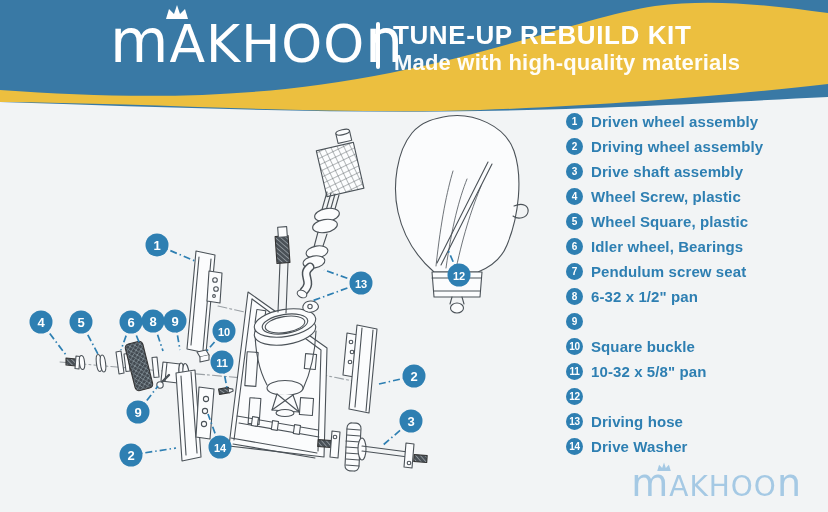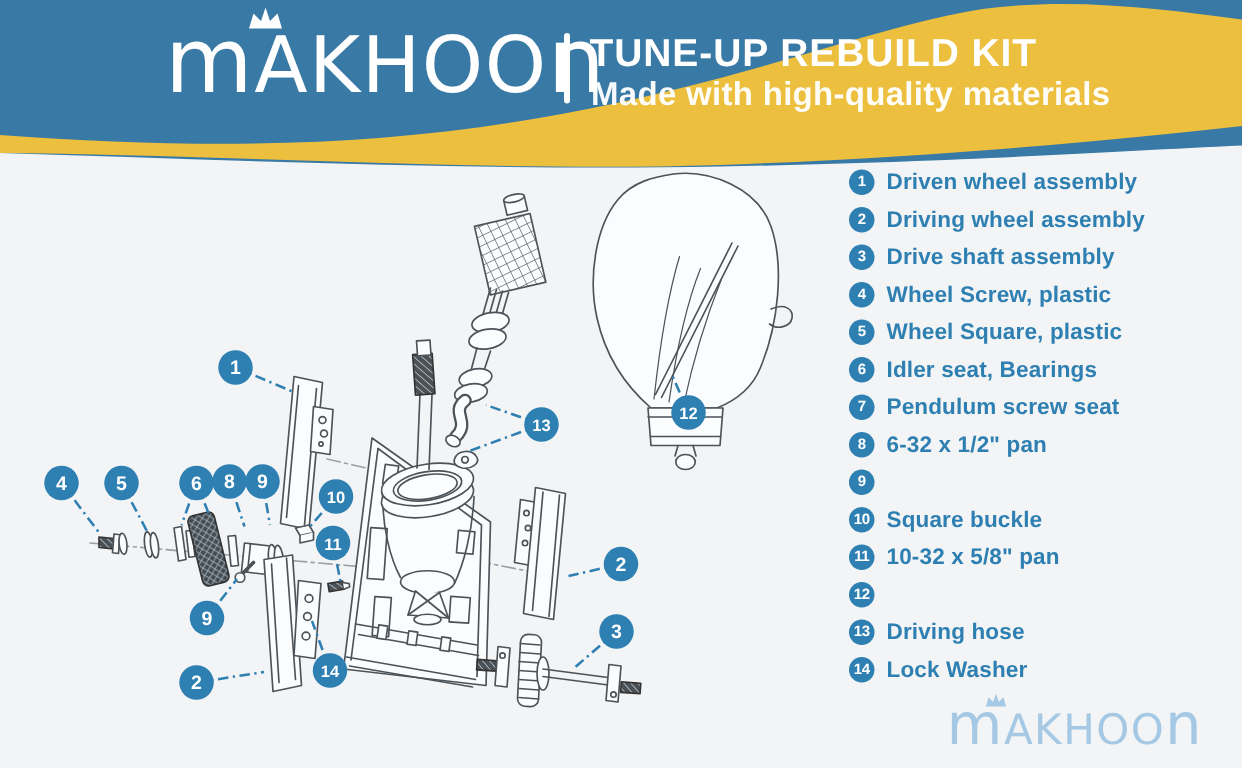--- a/index.html
+++ b/index.html
@@ -299,21 +299,21 @@
     <div class="legend-row">
       <span class="badge">4</span>
       <span class="lbl">Wheel Screw, plastic</span>
     </div>
     <div class="legend-row">
       <span class="badge">5</span>
       <span class="lbl">Wheel Square, plastic</span>
     </div>
     <div class="legend-row">
       <span class="badge">6</span>
-      <span class="lbl">Idler seat, Bearings</span>
+      <span class="lbl">Idler wheel, Bearings</span>
     </div>
     <div class="legend-row">
       <span class="badge">7</span>
       <span class="lbl">Pendulum screw seat</span>
     </div>
     <div class="legend-row">
       <span class="badge">8</span>
       <span class="lbl">6-32 x 1/2" pan</span>
     </div>
     <div class="legend-row">
@@ -329,20 +329,20 @@
     </div>
     <div class="legend-row">
       <span class="badge">12</span>
     </div>
     <div class="legend-row">
       <span class="badge">13</span>
       <span class="lbl">Driving hose</span>
     </div>
     <div class="legend-row">
       <span class="badge">14</span>
-      <span class="lbl">Lock Washer</span>
+      <span class="lbl">Drive Washer</span>
     </div>
   </div>
 
 <div class="footer-logo" id="ftr-logo"><span class="mn">m</span>AKHOO<span class="mn">n</span></div>
 <svg class="crown" style="right:156px;bottom:40px;" width="16" height="10" viewBox="0 0 26 15">
   <path id="ftr-crown" d="M2,14 L5,4 L10,9 L13,0 L16,9 L21,4 L24,14 Z" fill="#a5c9e4"></path>
 </svg>
 
 </body></html>

